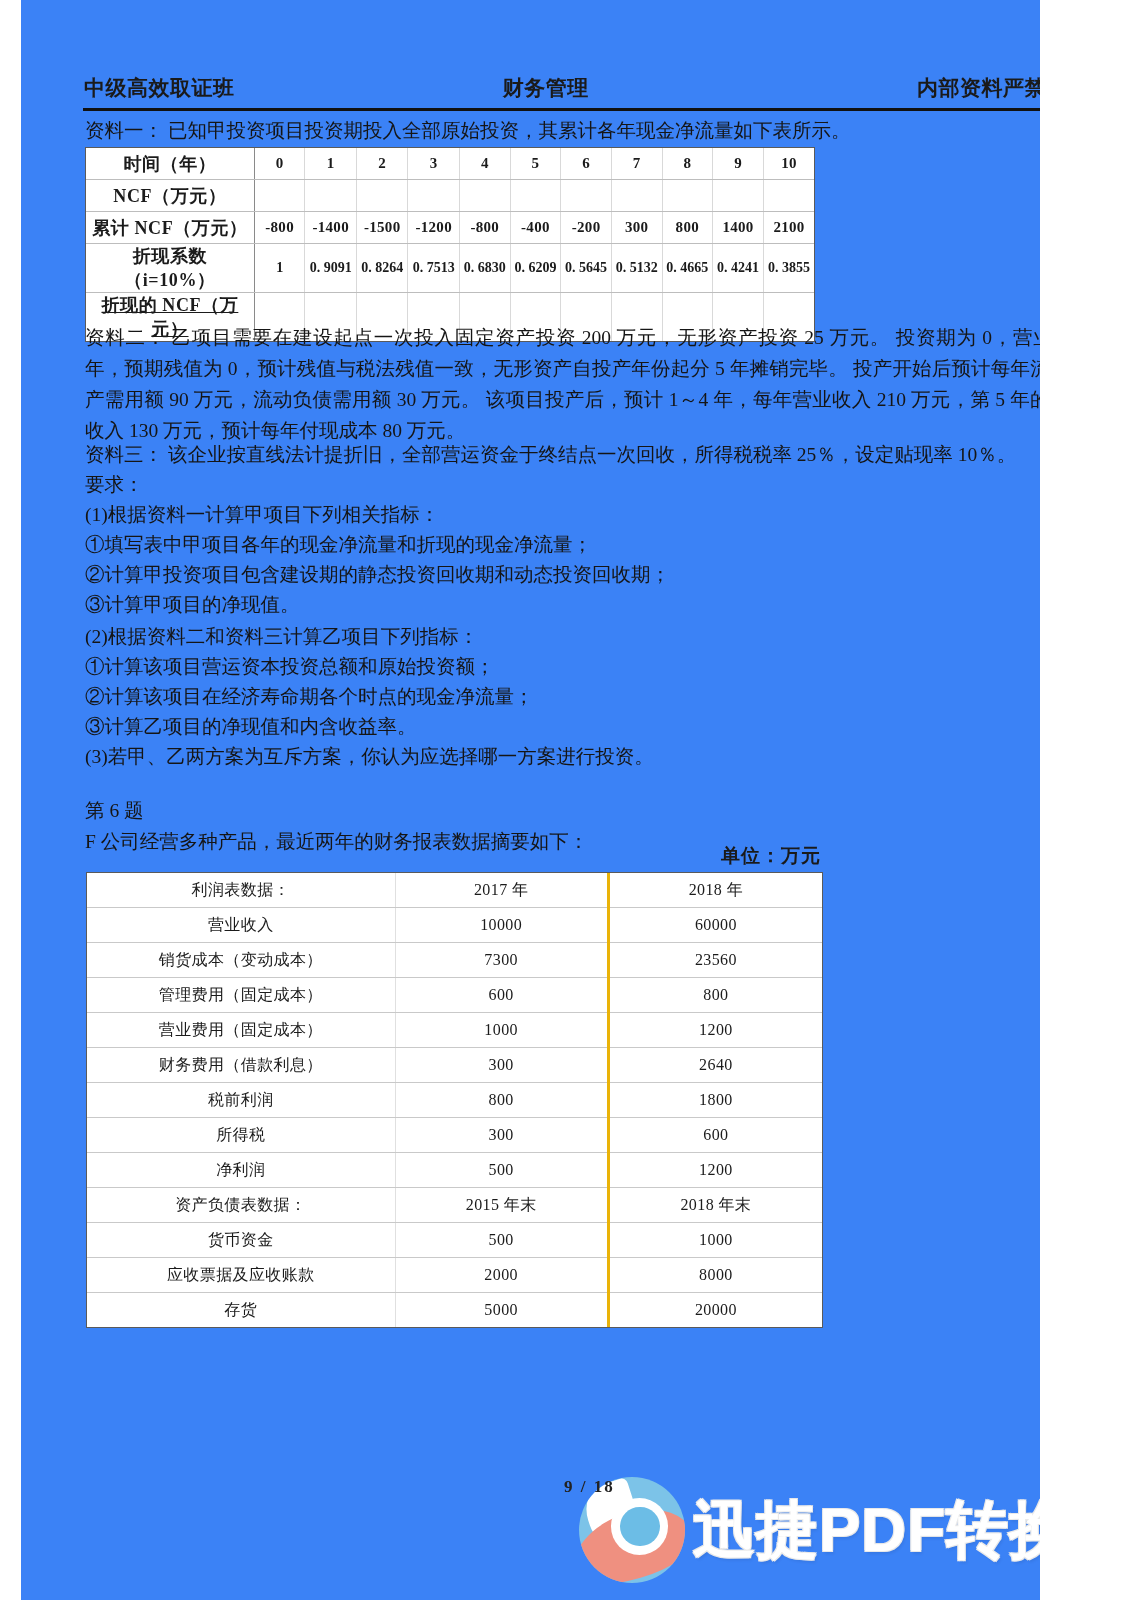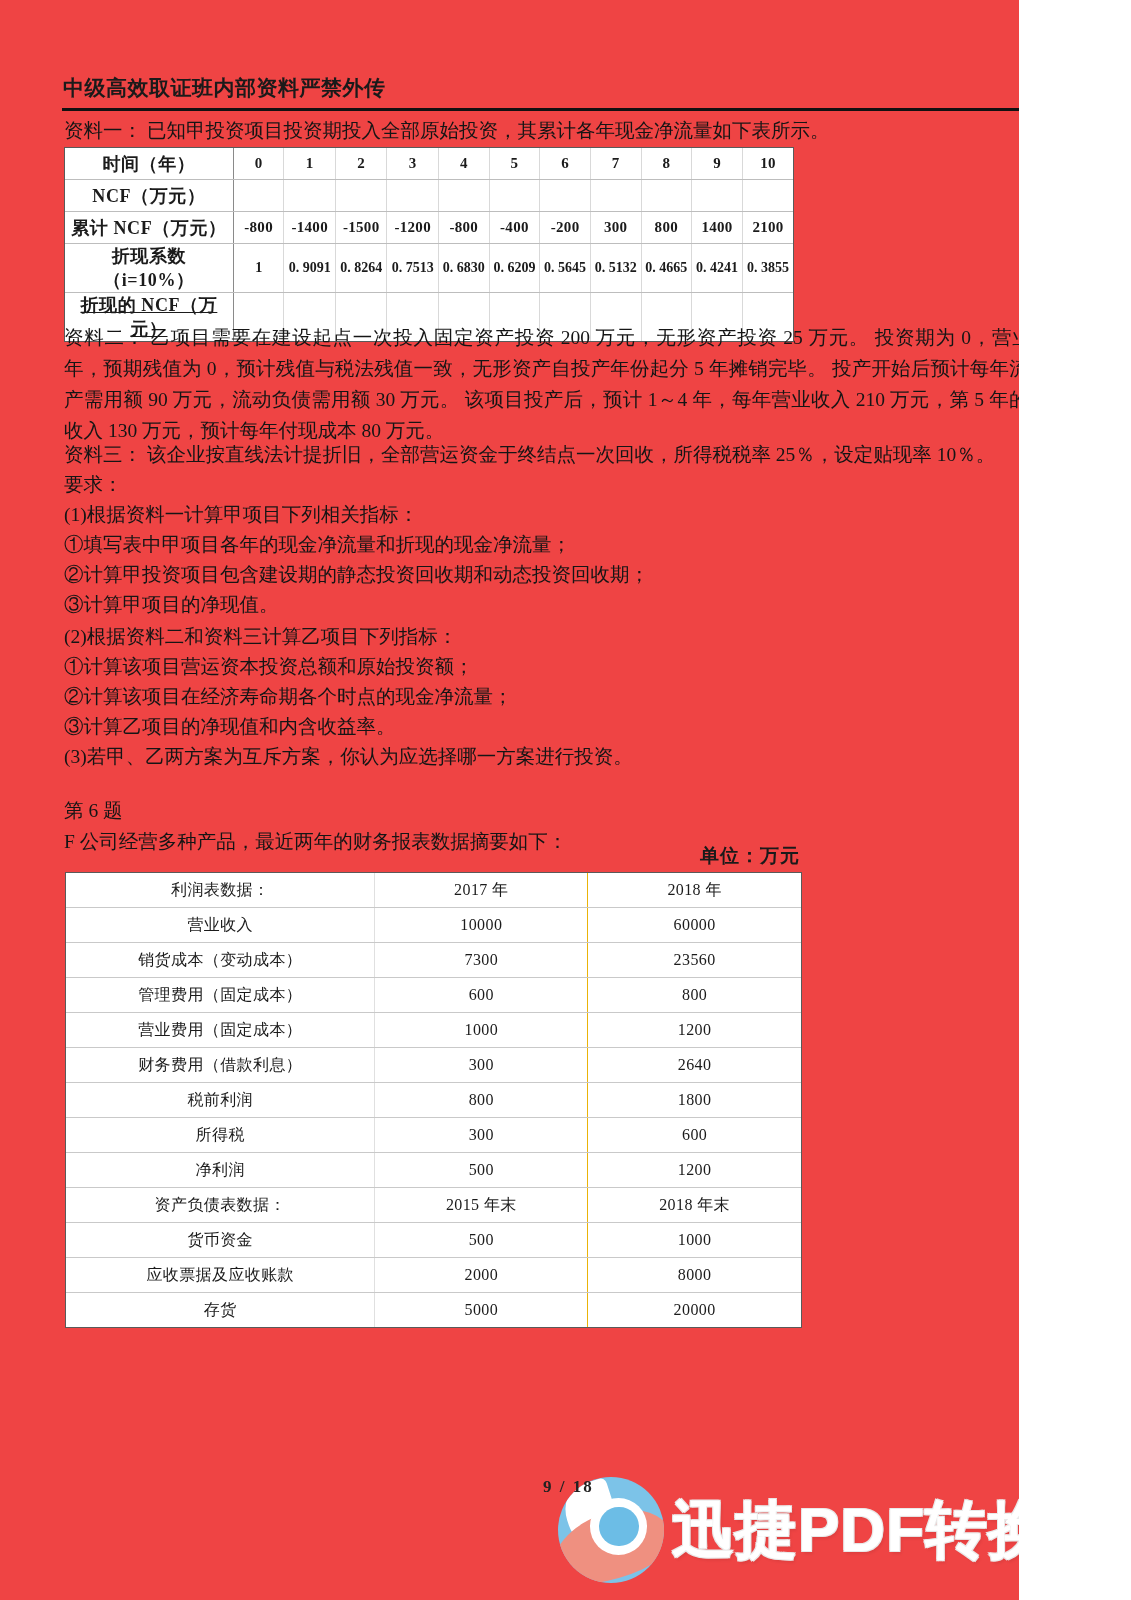--- a/index.html
+++ b/index.html
@@ -8,22 +8,23 @@
     background: #ffffff;
   }
   body {
     font-family: "Liberation Serif", "DejaVu Serif", serif;
     color: #1a1a1a;
   }
   #page {
     position: relative;
     width: 1019px;
     height: 1600px;
-    background: #ef4444;
+    background: #3b82f6;
     overflow: hidden;
+    margin-left: 21px;
   }
 
   
   .page-header {
     position: absolute;
     left: 63px;
     top: 74px;
     width: 1005px;
     display: flex;
     align-items: baseline;
@@ -125,21 +126,21 @@
   }
   table.t2 td {
     border-bottom: 1px solid #c9c9c9;
     text-align: center;
     height: 32px;
     color: #1b1b1b;
     letter-spacing: 0.4px;
   }
   table.t2 tr:last-child td { border-bottom: 0; }
   table.t2 td.c1 { width: 310px; border-right: 1px solid #e0e0e0; }
-  table.t2 td.c2 { width: 212px; border-right: 1px solid #eab308; }
+  table.t2 td.c2 { width: 212px; border-right: 3px solid #eab308; }
   table.t2 td.c3 { width: 213px; }
 
   
   .page-num {
     position: absolute;
     left: 543px;
     top: 1477px;
     font-size: 17px;
     font-weight: bold;
     letter-spacing: 2px;
@@ -215,20 +216,21 @@
     white-space: nowrap;
   }
 </style>
 </head>
 <body>
 
 <div id="page">
 
   <div class="page-header">
     <div class="hdr-left">中级高效取证班</div>
+    <div class="hdr-center">财务管理</div>
     <div class="hdr-right">内部资料严禁外传</div>
   </div>
   <div class="header-rule"></div>
 
   <div class="line" style="left:64px; top:116px;">资料一：  已知甲投资项目投资期投入全部原始投资，其累计各年现金净流量如下表所示。</div>
 
   <div class="tbl1-wrap">
     <table class="t1">
       <tbody>
         <tr>

